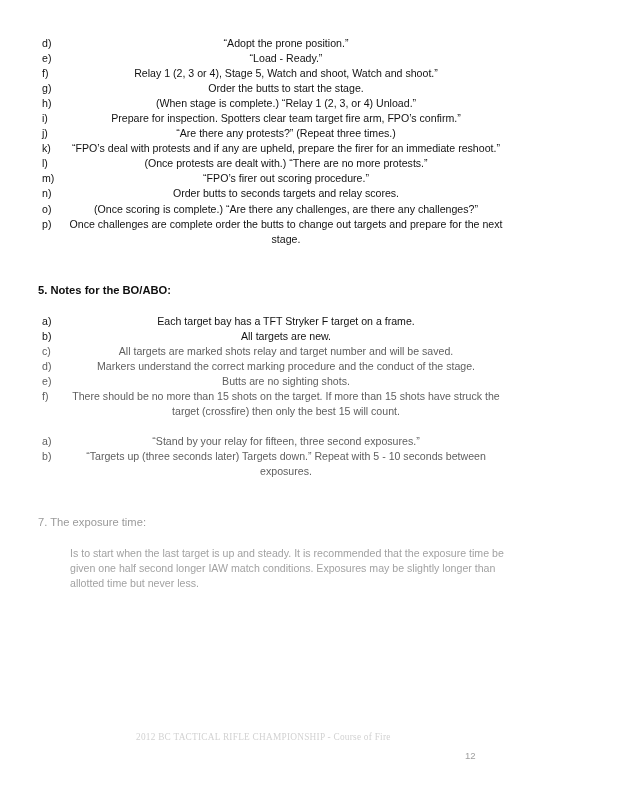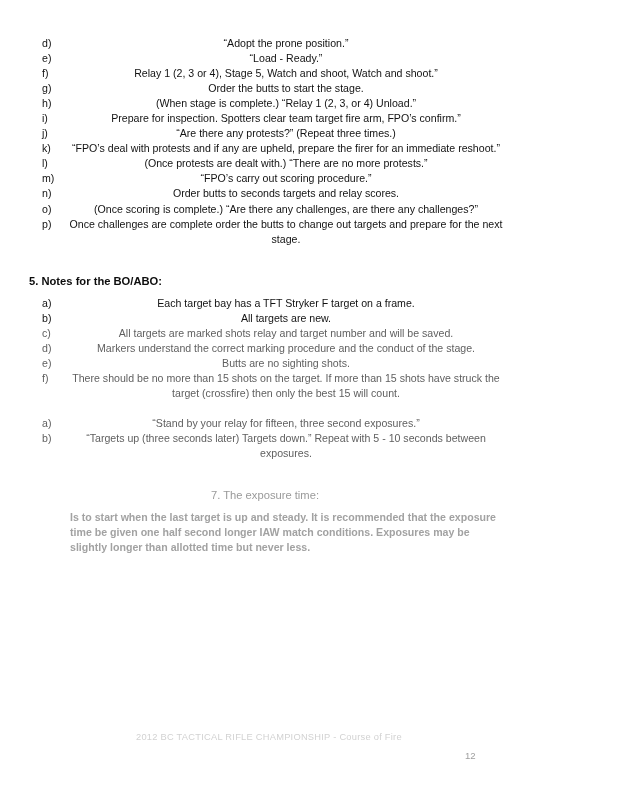--- a/index.html
+++ b/index.html
@@ -49,39 +49,37 @@
     max-width: 462px;
     text-align: center;
   }
 
   
   .section-heading {
     font-size: 11.2px;
     font-weight: bold;
     line-height: 15px;
     color: #0d0d0d;
-    margin: 7px;
+    margin: 16px;
   }
   .section-heading.faded {
     font-weight: normal;
     color: #9a9a9a;
-    text-align: center;
   }
   .gap-md { height: 15px; }
   .gap-lg { height: 20px; }
 
   
   .faded-body {
     margin: 0;
     padding-left: 48px;
     max-width: 455px;
     font-size: 10.6px;
     line-height: 15.05px;
     color: #a2a2a2;
-    font-weight: bold;
   }
 
   
   .dim { color: #5f5f5f; }
 
   
   .footer {
     position: absolute;
     left: 0;
     top: 728px;
@@ -89,20 +87,21 @@
     height: 70px;
   }
   .footer-text {
     position: absolute;
     left: 136px;
     top: 4px;
     font-size: 9.3px;
     letter-spacing: 0.25px;
     color: #d2d2d2;
     white-space: nowrap;
+    font-family: Liberation Serif, serif;
   }
   .page-number {
     position: absolute;
     left: 465px;
     top: 22px;
     font-size: 9.6px;
     color: #9f9f9f;
   }
 </style>
 </head>
@@ -142,21 +141,21 @@
     <li class="list-item">
       <span class="marker">k)</span>
       <span class="item-text">“FPO’s deal with protests and if any are upheld, prepare the firer for an immediate reshoot.”</span>
     </li>
     <li class="list-item">
       <span class="marker">l)</span>
       <span class="item-text">(Once protests are dealt with.) “There are no more protests.”</span>
     </li>
     <li class="list-item">
       <span class="marker">m)</span>
-      <span class="item-text">“FPO’s carry out scoring procedure.”</span>
+      <span class="item-text">“FPO’s firer out scoring procedure.”</span>
     </li>
     <li class="list-item">
       <span class="marker">n)</span>
       <span class="item-text">Order butts to seconds targets and relay scores.</span>
     </li>
     <li class="list-item">
       <span class="marker">o)</span>
       <span class="item-text">(Once scoring is complete.) “Are there any challenges, are there any challenges?”</span>
     </li>
     <li class="list-item">

